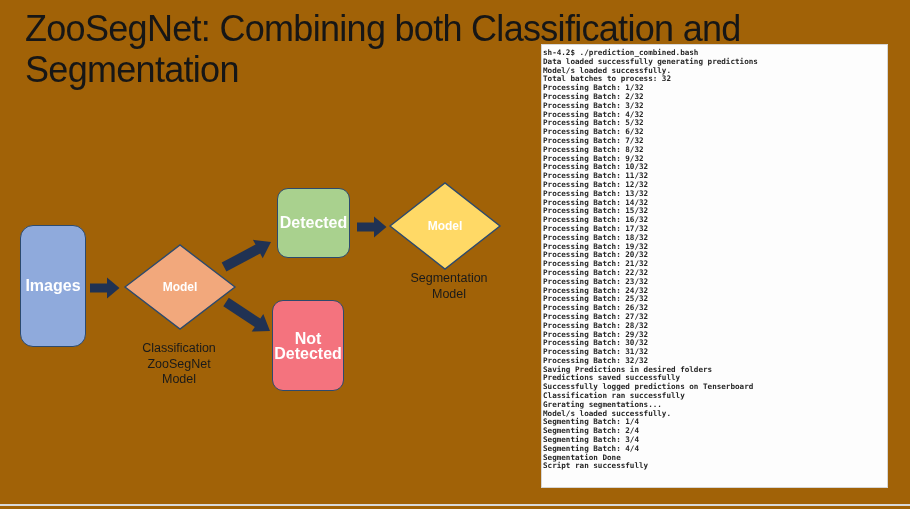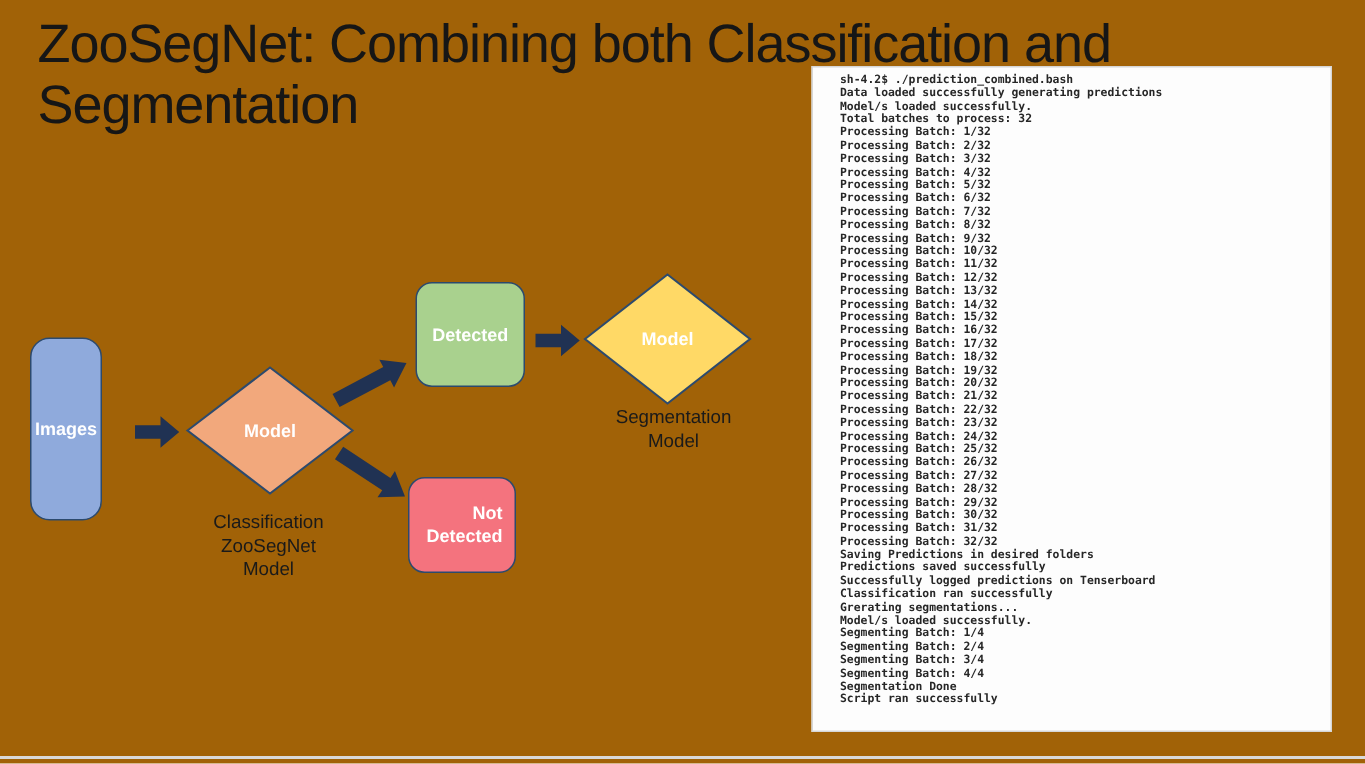--- a/index.html
+++ b/index.html
@@ -14,43 +14,43 @@
     color:#161616; font-weight:400;
   }
   
   .shape-svg { position:absolute; left:0; top:0; width:910px; height:509px; }
   .arrow { fill:var(--arrow,#203253); }
   .diamond { stroke:var(--outline,#2C4A6E); stroke-width:1.4; }
   .diamond.classification { fill:var(--classification-fill,#F2A87C); }
   .diamond.segmentation { fill:var(--segmentation-fill,#FFD966); }
   .box {
     position:absolute; box-sizing:border-box;
-    display:flex; align-items:center; justify-content:center; text-align:right;
-    color:#ffffff; font-weight:bold; font-size:12px;
+    display:flex; align-items:center; justify-content:center; text-align:center;
+    color:#ffffff; font-weight:bold; font-size:16px;
     border:1.5px solid var(--outline,#2C4A6E);
   }
-  .box-images { left:20px; top:225px; width:48px; height:122px; border-radius:13px; background:var(--images-fill,#8FAADC); }
+  .box-images { left:20px; top:225px; width:66px; height:122px; border-radius:13px; background:var(--images-fill,#8FAADC); }
   .box-detected { left:277px; top:188px; width:73px; height:70px; border-radius:11px; background:var(--detected-fill,#A9D18E); }
-  .box-not-detected { left:272px; top:318px; width:72px; height:64px; border-radius:11px; background:var(--not-detected-fill,#F4737E); line-height:15px; padding:0 8px; }
+  .box-not-detected { left:272px; top:300px; width:72px; height:91px; border-radius:11px; background:var(--not-detected-fill,#F4737E); line-height:15px; padding:0 8px; }
   .diamond-label {
     position:absolute; width:110px; text-align:center;
     color:#ffffff; font-weight:bold; font-size:12px;
   }
   .diamond-label.classification { left:125px; top:280px; }
   .diamond-label.segmentation { left:390px; top:219px; }
   .caption {
     position:absolute; text-align:center; font-size:12.5px; line-height:15.5px; color:#1a1a1a;
   }
   .caption-classification { left:129px; top:341px; width:100px; }
   .caption-segmentation { left:385px; top:271px; width:128px; }
   
   .terminal {
     position:absolute; left:541px; top:44px; width:347px; height:444px;
     box-sizing:border-box; border:1px solid #d6d6d6; background:#fdfdfd;
-    padding:4px 4px 0 18px;
+    padding:4px 4px 0 1px;
     font-family:"DejaVu Sans Mono", monospace;
     font-size:7.6px; line-height:8.8px; font-weight:600; color:#262626;
     white-space:pre; overflow:hidden;
   }
   .slide-edge { position:absolute; left:0; top:504px; width:910px; height:2px; background:#d9d9d9; }
 </style>
 </head>
 <body>
 
 <div class="slide">

